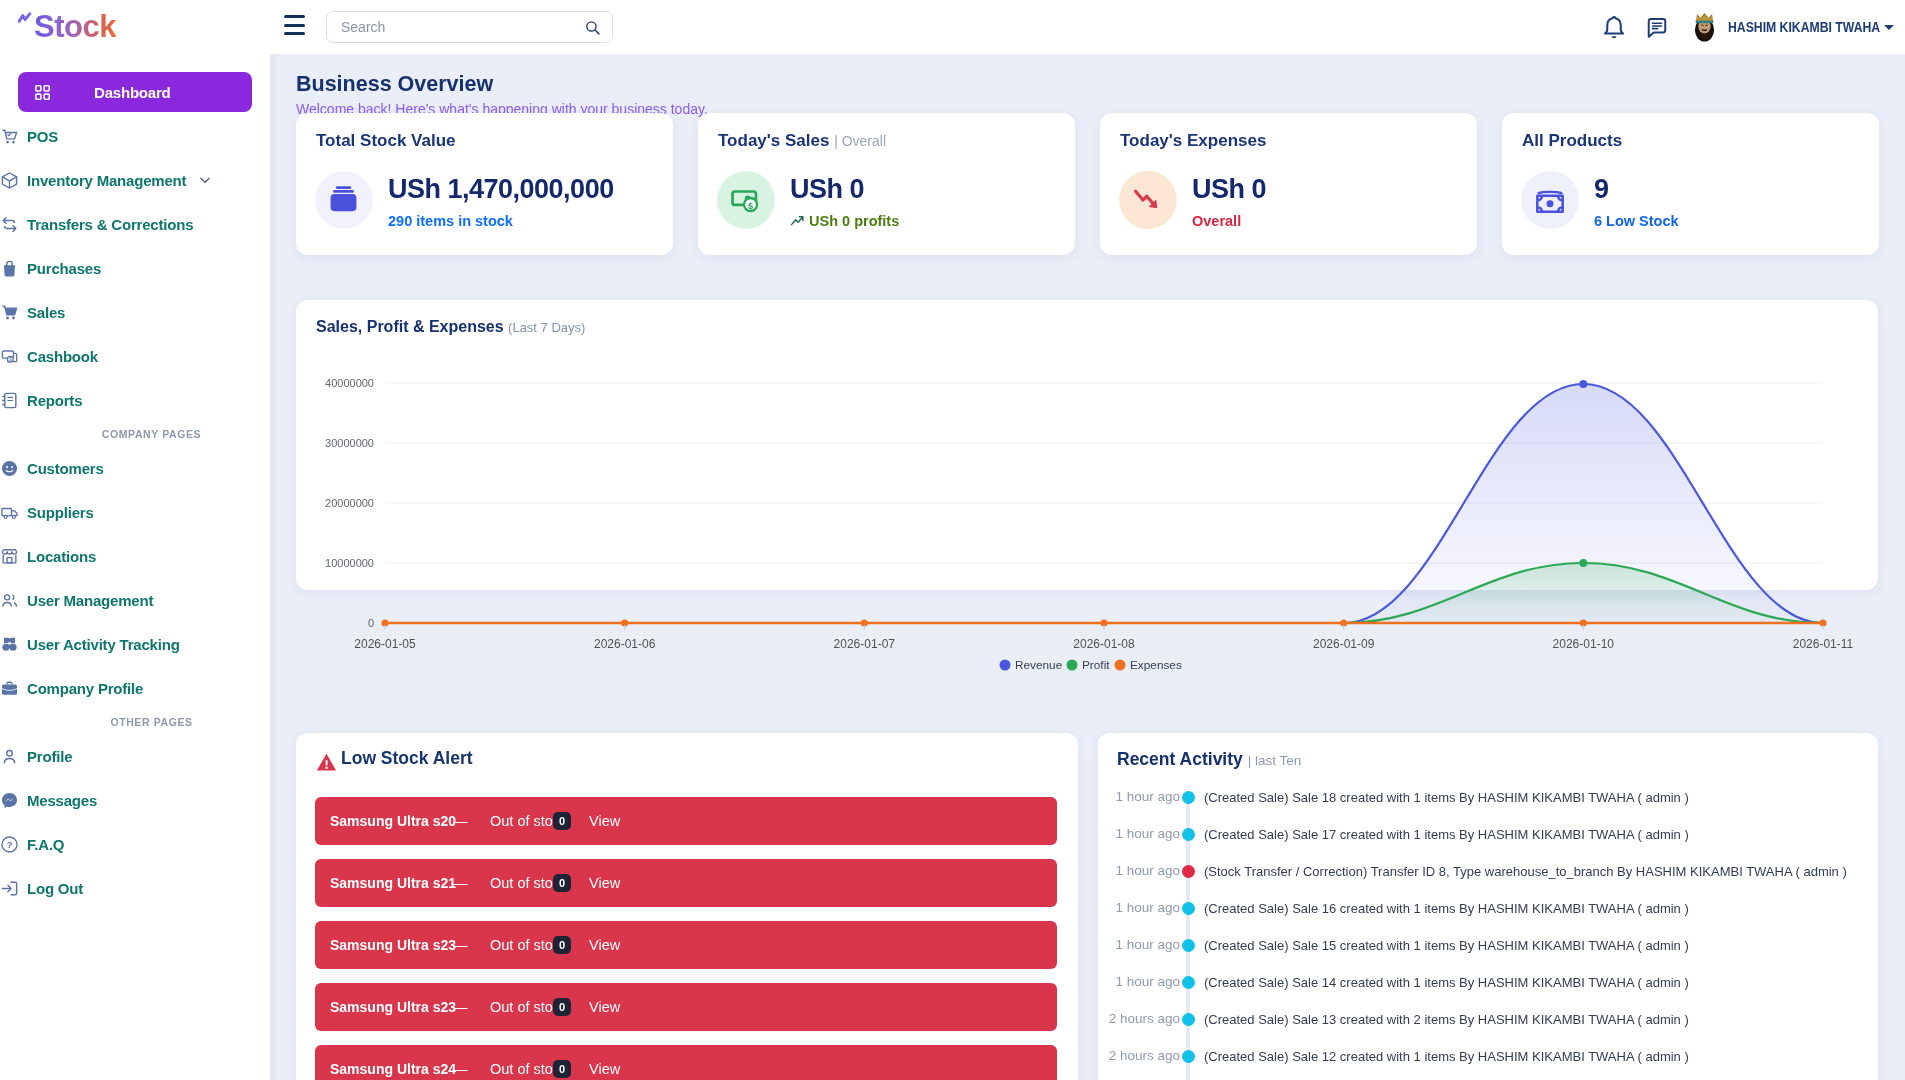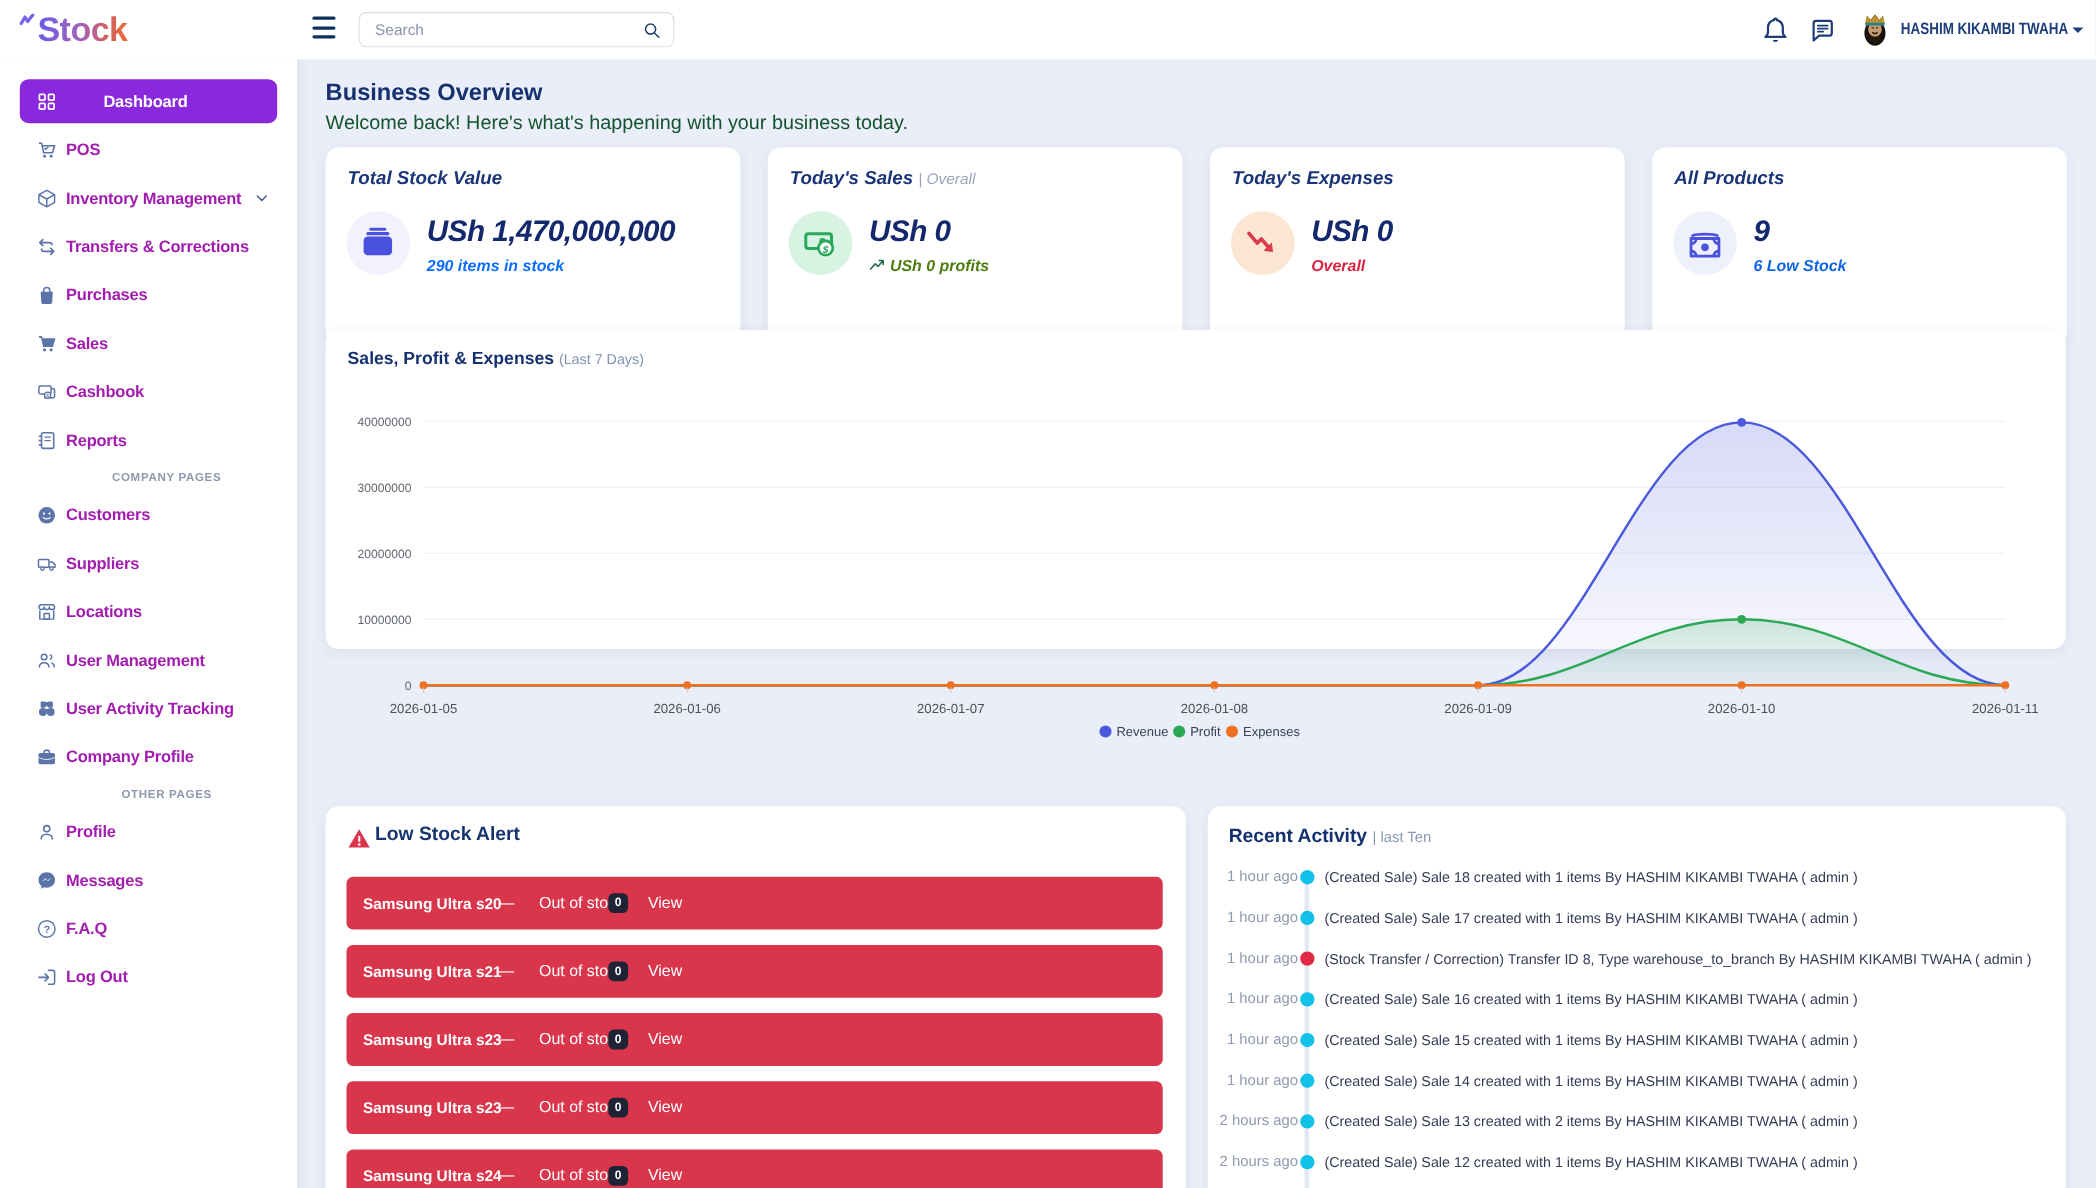--- a/index.html
+++ b/index.html
@@ -14,32 +14,32 @@
 .search { position:absolute; left:326px; top:11px; width:287px; height:32px; border:1px solid #d9dee9; border-radius:7px; background:#fff; }
 .search .ph { position:absolute; left:14px; top:0; line-height:31px; font-size:14px; color:#8b95a9; }
 .search svg { position:absolute; right:11px; top:7px; }
 .tr-ico { position:absolute; top:16px; }
 .uname { position:absolute; top:0; line-height:54px; font-size:15px; font-weight:bold; color:#1d3c78; white-space:nowrap; transform:scaleX(0.815); transform-origin:left center; }
 .caret { position:absolute; top:25px; width:0; height:0; border-left:5px solid transparent; border-right:5px solid transparent; border-top:5px solid #1d3c78; }
 
 .sidebar { position:absolute; left:0; top:54px; width:270px; height:1026px; background:#fff; z-index:4; }
 .sidebar::after { content:""; position:absolute; right:-10px; top:0; width:10px; height:100%; background:linear-gradient(90deg,rgba(120,140,180,0.10),rgba(120,140,180,0)); }
 .menu { padding-top:16px; }
-.mi { height:44px; display:flex; align-items:center; padding-left:33px; color:#a21caf; font-size:15px; letter-spacing:-0.2px; font-weight:bold; }
+.mi { height:44px; display:flex; align-items:center; color:#0f766e; font-size:15px; letter-spacing:-0.2px; font-weight:bold; }
 .mi svg { width:19px; height:19px; margin-right:8px; flex:none; }
 .mi.active { background:#8a28dd; color:#fff; margin:0 18px; padding-left:15px; border-radius:8px; height:40px; margin-top:2px; margin-bottom:2px;gap:34px; }
 .mhead { height:24px; line-height:24px; padding-left:33px; font-size:10.5px; font-weight:bold; color:#8d99ad; letter-spacing:0.6px;text-align:center; }
 .chev { margin-left:12px; }
 
 .content { position:absolute; left:270px; top:54px; width:1635px; height:1026px; }
 .bgov { position:absolute; left:26px; top:18px; font-size:21.5px; font-weight:bold; color:#15316f; }
-.bgsub { position:absolute; left:26px; top:47px; font-size:18px; color:#14532d; }
+.bgsub { position:absolute; left:26px; top:47px; font-size:14px; color:#8b5cf6; }
 
 .card { position:absolute; background:#fff; border-radius:12px; box-shadow:0 3px 12px rgba(40,60,110,0.07); }
-.scard { top:80px; width:377px; height:180px;font-style:italic; }
+.scard { top:59px; width:377px; height:142px; }
 .sc-title { position:absolute; left:20px; top:18px; font-size:17px; font-weight:bold; color:#1a3478; }
 .sc-title .ovl { font-weight:normal; color:#9aa5ba; font-size:14px; }
 .sc-circle { position:absolute; left:19px; top:58px; width:58px; height:58px; border-radius:50%; }
 .sc-val { position:absolute; left:92px; top:61px; font-size:27px; font-weight:bold; color:#13286d; letter-spacing:-0.5px; }
 .sc-sub { position:absolute; left:92px; top:100px; font-size:14.5px; font-weight:bold; }
 
 .chartcard { left:26px; top:246px; width:1582px; height:290px; }
 .ch-title { position:absolute; left:20px; top:18px; font-size:16px; font-weight:bold; color:#15316f; }
 .ch-title .l7 { font-weight:normal; font-size:13px; color:#8292b4; }
 

